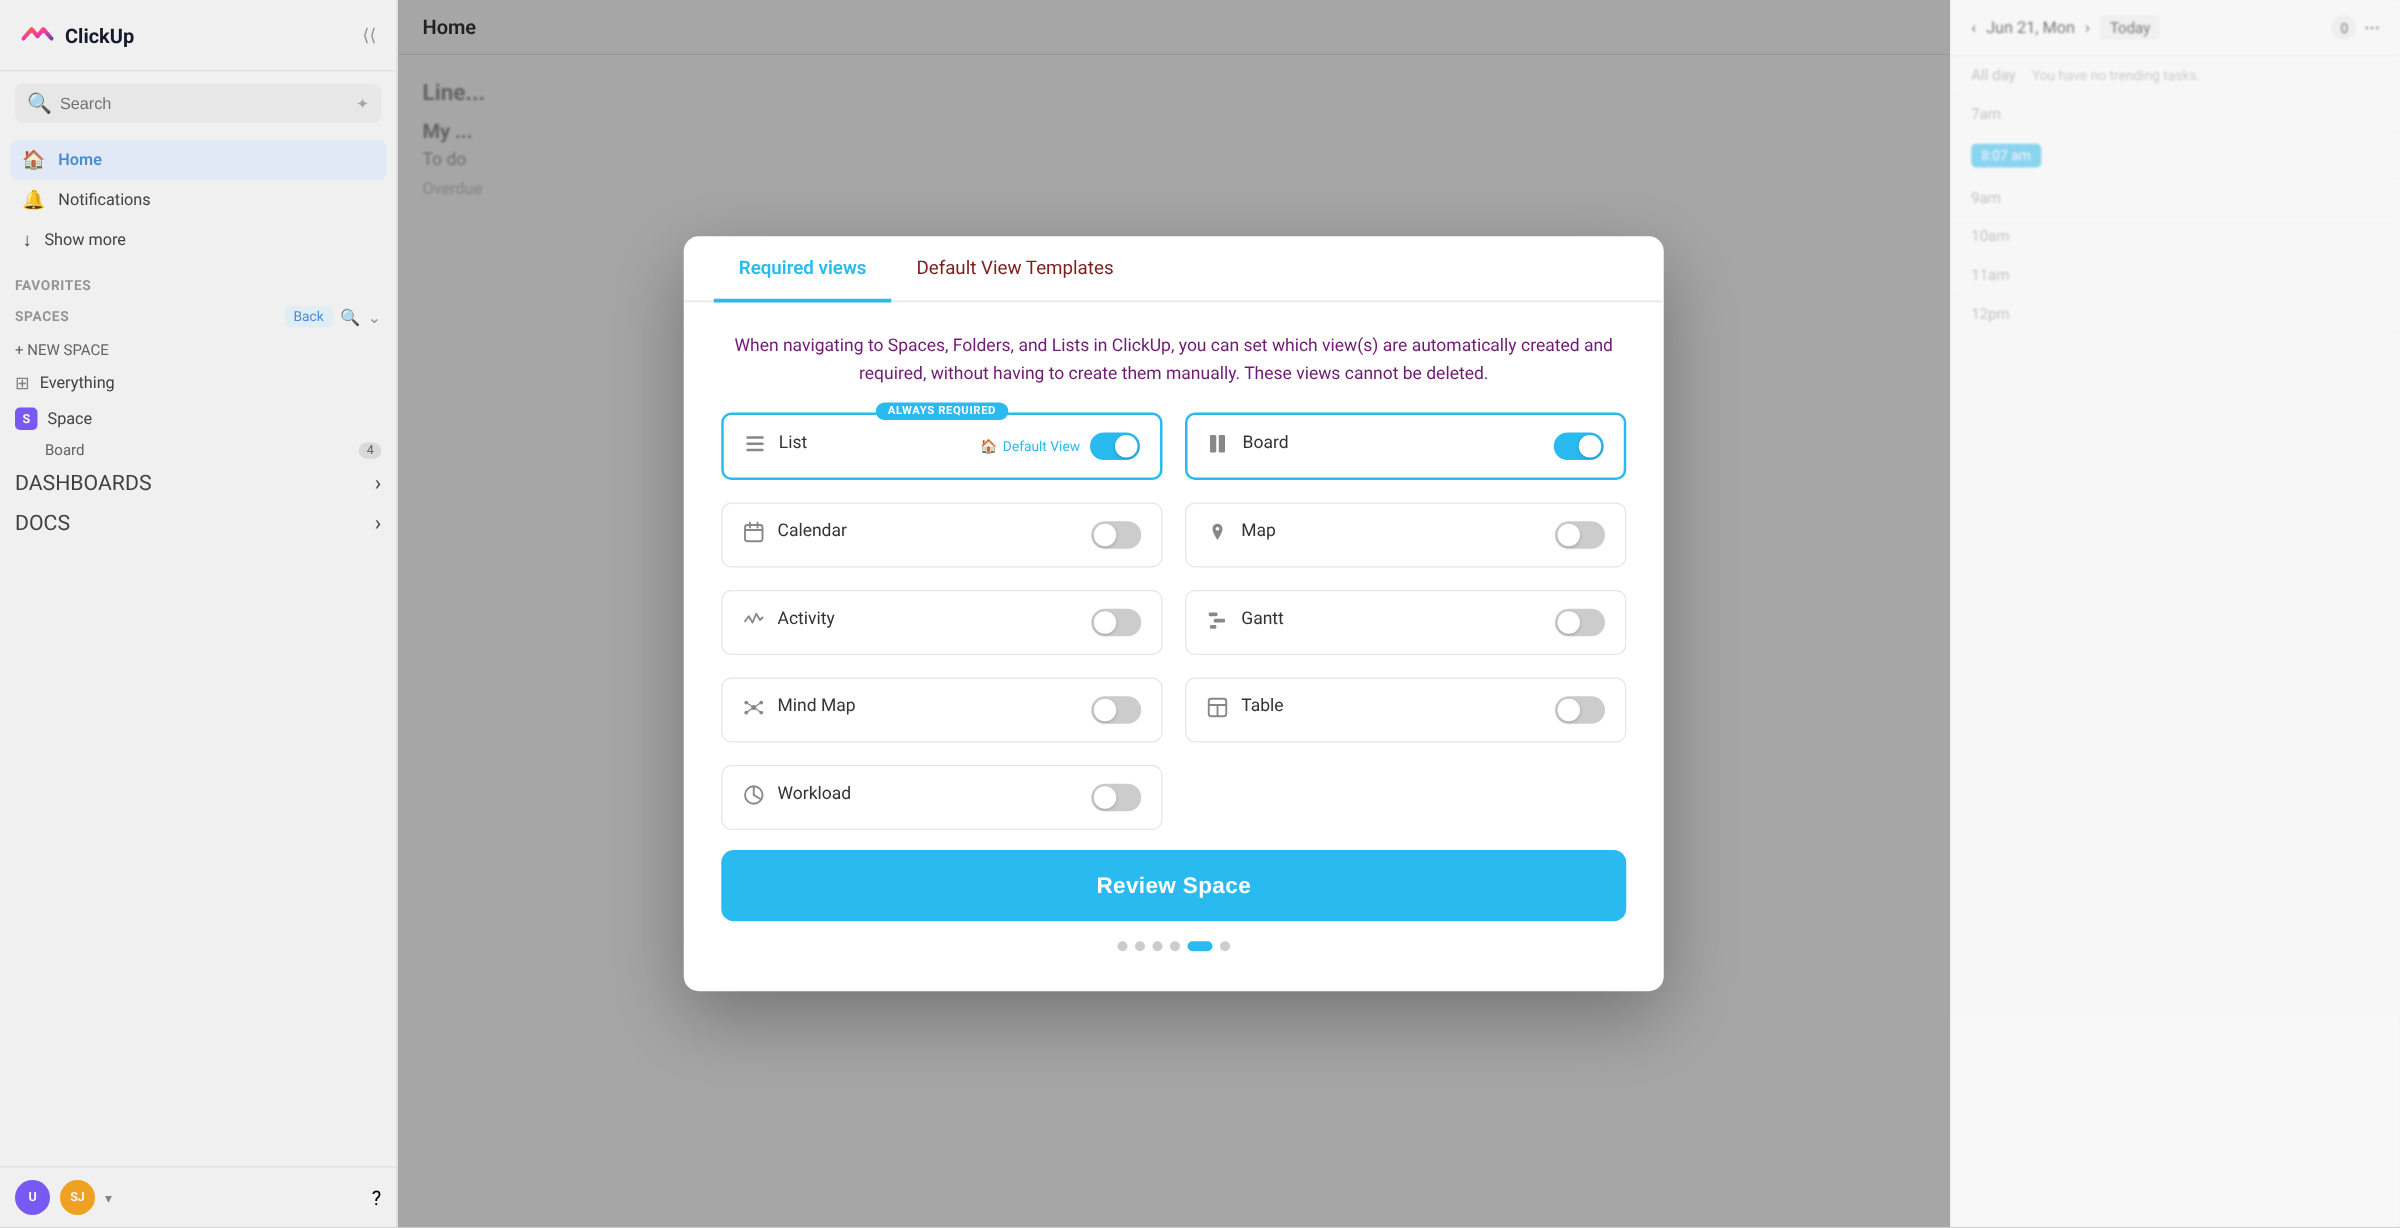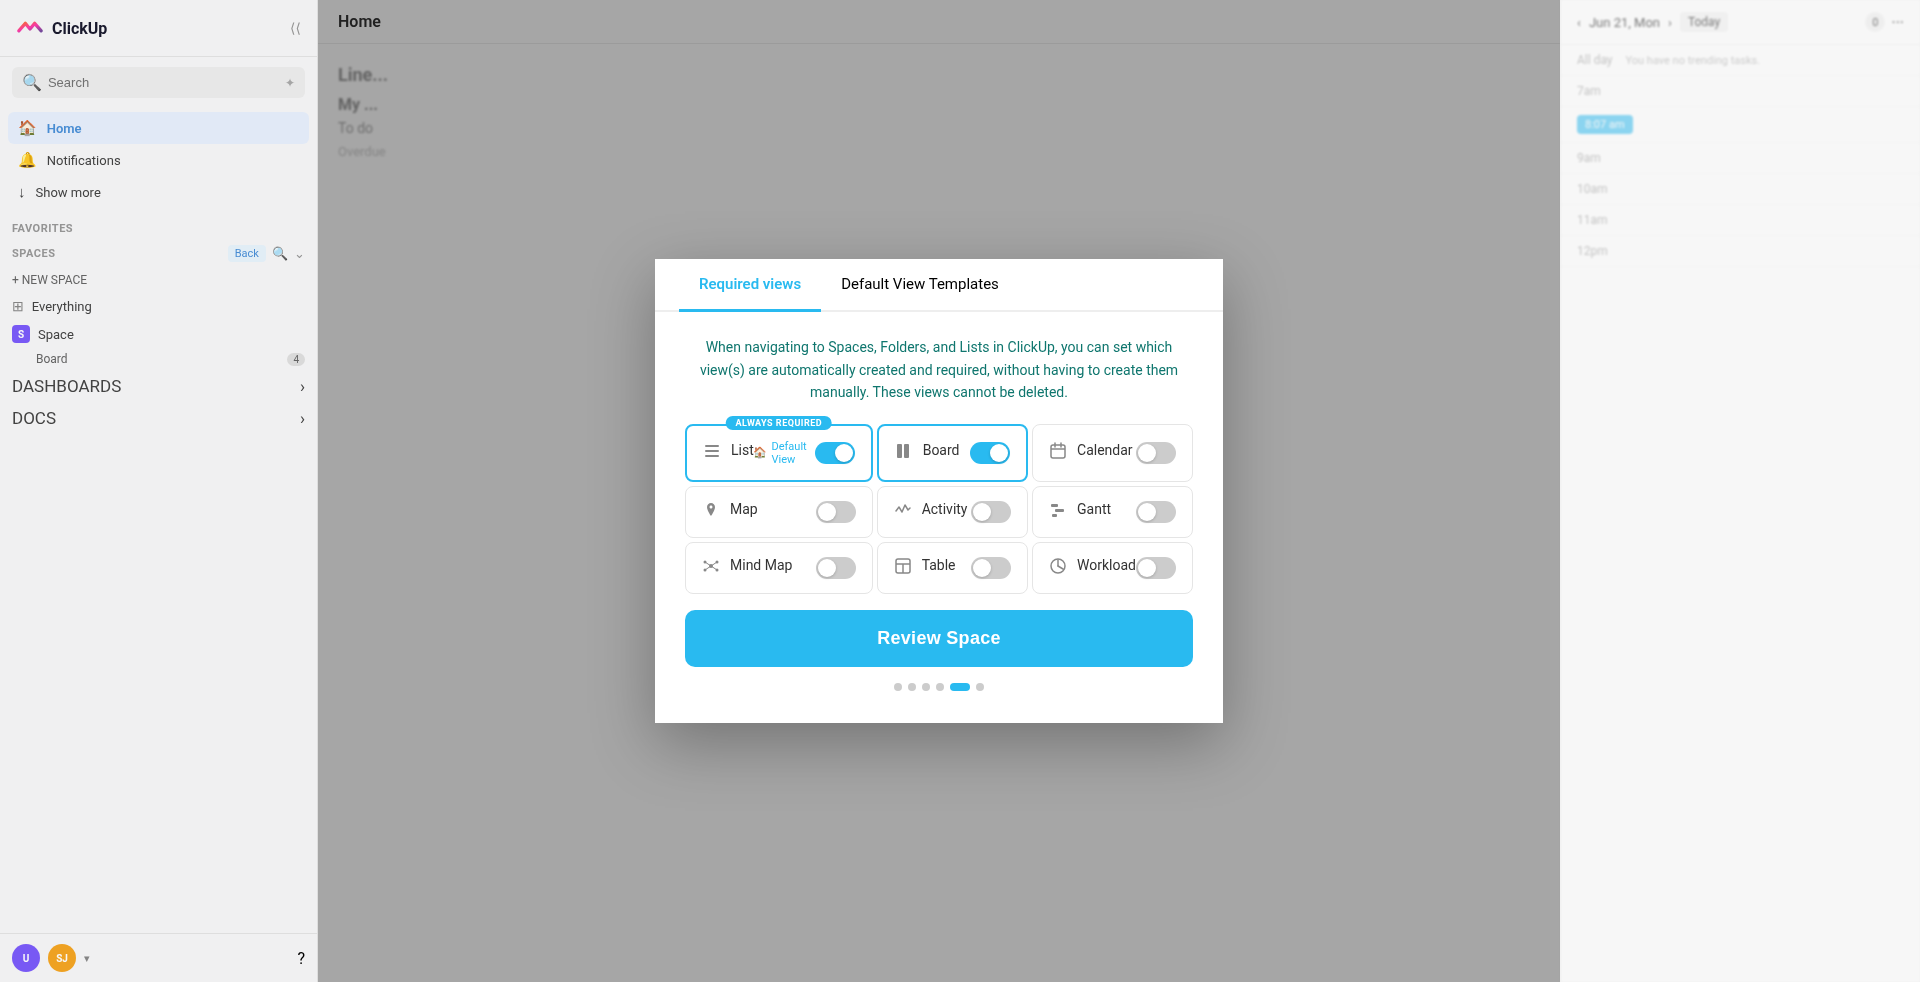--- a/index.html
+++ b/index.html
@@ -224,60 +224,60 @@
     .modal-container {
       position: absolute;
       top: 0; left: 0; right: 0; bottom: 0;
       z-index: 20;
       display: flex;
       align-items: center;
       justify-content: center;
     }
     .modal {
       background: #fff;
-      border-radius: 0;
-      width: 568px;
+      border-radius: 12px;
+      width: 784px;
       max-height: 820px;
       overflow: hidden;
       box-shadow: 0 20px 60px rgba(0,0,0,0.3);
     }
     .modal-tabs {
       display: flex;
       border-bottom: 2px solid #eee;
       padding: 0 24px;
     }
     .modal-tab {
       padding: 16px 20px;
       font-size: 15px;
       cursor: pointer;
-      color: #000000;
+      color: #7f1d1d;
       border-bottom: 3px solid transparent;
       margin-bottom: -2px;
     }
     .modal-tab.active {
       color: #29baf0;
       border-bottom-color: #29baf0;
       font-weight: 600;
     }
     .modal-body {
       padding: 24px 30px;
     }
     .modal-description {
       text-align: center;
       font-size: 14px;
-      color: #0f766e;
+      color: #701a75;
       line-height: 1.6;
       margin-bottom: 20px;
     }
 
     
     .views-grid {
       display: grid;
-      grid-template-columns: 1fr 1fr 1fr;
-      gap: 4px;
+      grid-template-columns: 1fr 1fr;
+      gap: 18px;
       margin-bottom: 16px;
     }
     .view-card {
       border: 1.5px solid #e5e5e5;
       border-radius: 8px;
       padding: 14px 16px;
       display: flex;
       align-items: center;
       justify-content: space-between;
       background: #fff;

